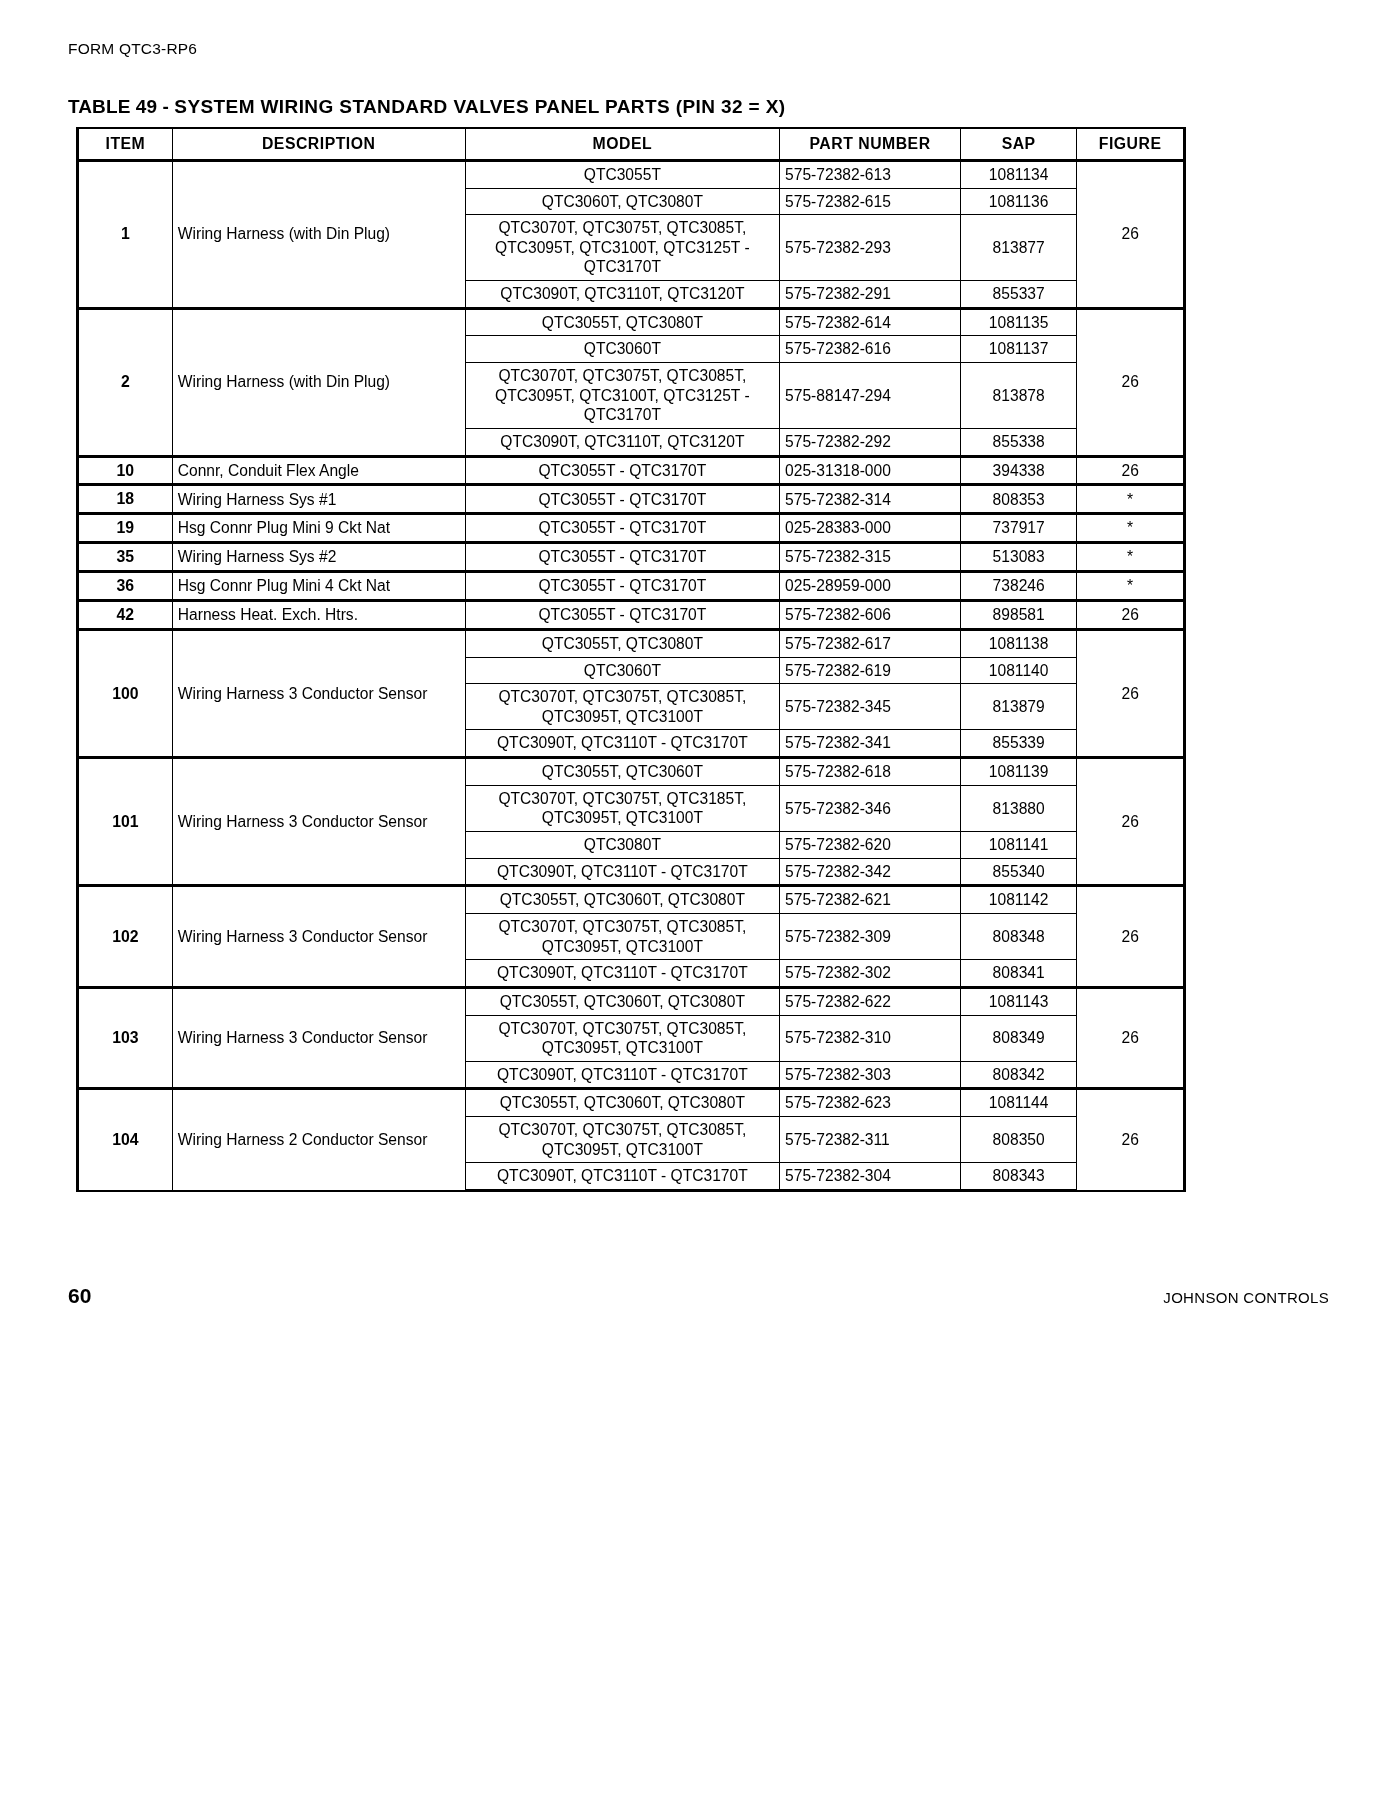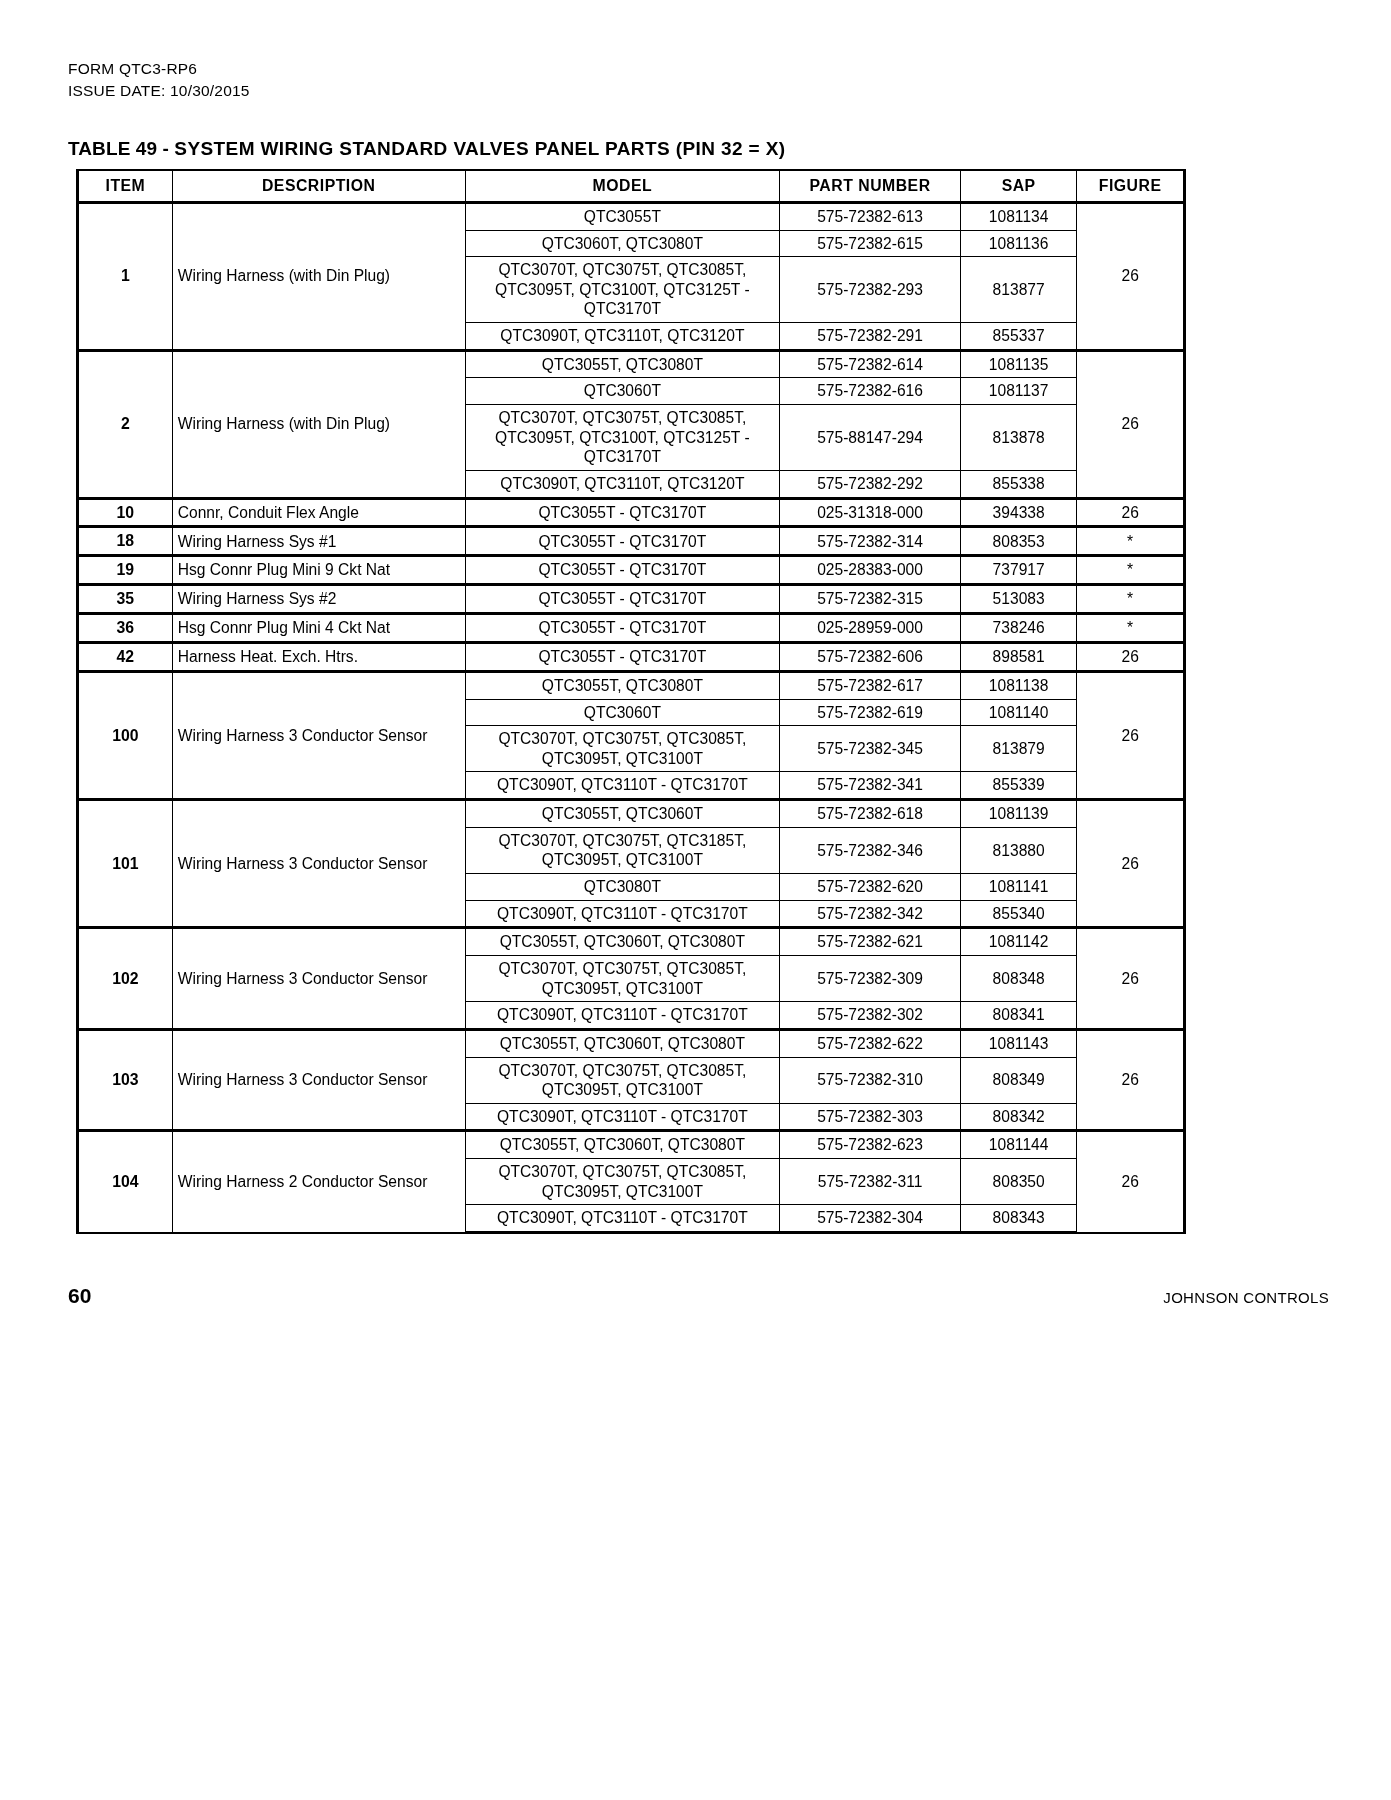--- a/index.html
+++ b/index.html
@@ -14,21 +14,21 @@
     color: #000000;
     position: relative;
     overflow: hidden;
   }
   .page {
     position: absolute;
     left: 0; top: 0;
     width: 1391px;
     height: 1348px;
     box-sizing: border-box;
-    padding: 58px 62px 0 68px;
+    padding: 38px 62px 0 68px;
   }
   .doc-header {
     font-size: 15.5px;
     line-height: 1.42;
     letter-spacing: 0.2px;
     margin-bottom: 0;
   }
   .doc-header div { white-space: nowrap; }
 
   .table-title {
@@ -69,21 +69,21 @@
   col.c-item   { width: 88px; }
   col.c-desc   { width: 272px; }
   col.c-model  { width: 292px; }
   col.c-part   { width: 168px; }
   col.c-sap    { width: 108px; }
   col.c-fig    { width: 100px; }
 
   td.item   { text-align: center; font-weight: bold; font-size: 15.8px; }
   td.desc   { text-align: left; padding-left: 10px; }
   td.model  { text-align: center; }
-  td.part   { text-align: center; }
+  td.part   { text-align: left; }
   td.sap    { text-align: center; }
   td.fig    { text-align: center; }
 
   
   tr.group-start > td { border-top: 3px solid #000; }
 
   .outer-left  { border-left: 3px solid #000 !important; }
   .outer-right { border-right: 3px solid #000 !important; }
 
   table.parts tr.last-row > td { border-bottom: 3px solid #000; }
@@ -106,21 +106,20 @@
     letter-spacing: 0.3px;
   }
 </style>
 </head>
 <body>
 
 <div class="page">
 
   <div class="doc-header">
     <div>FORM QTC3-RP6</div>
-    <div>ISSUE DATE: 10/30/2015</div>
   </div>
 
   <div class="table-title">
     <span class="tnum">TABLE 49 -</span><span> </span><span class="ttxt">SYSTEM WIRING STANDARD VALVES PANEL PARTS (PIN 32 = X)</span>
   </div>
 
   <table class="parts">
     <colgroup>
       <col class="c-item">
         <col class="c-desc">

